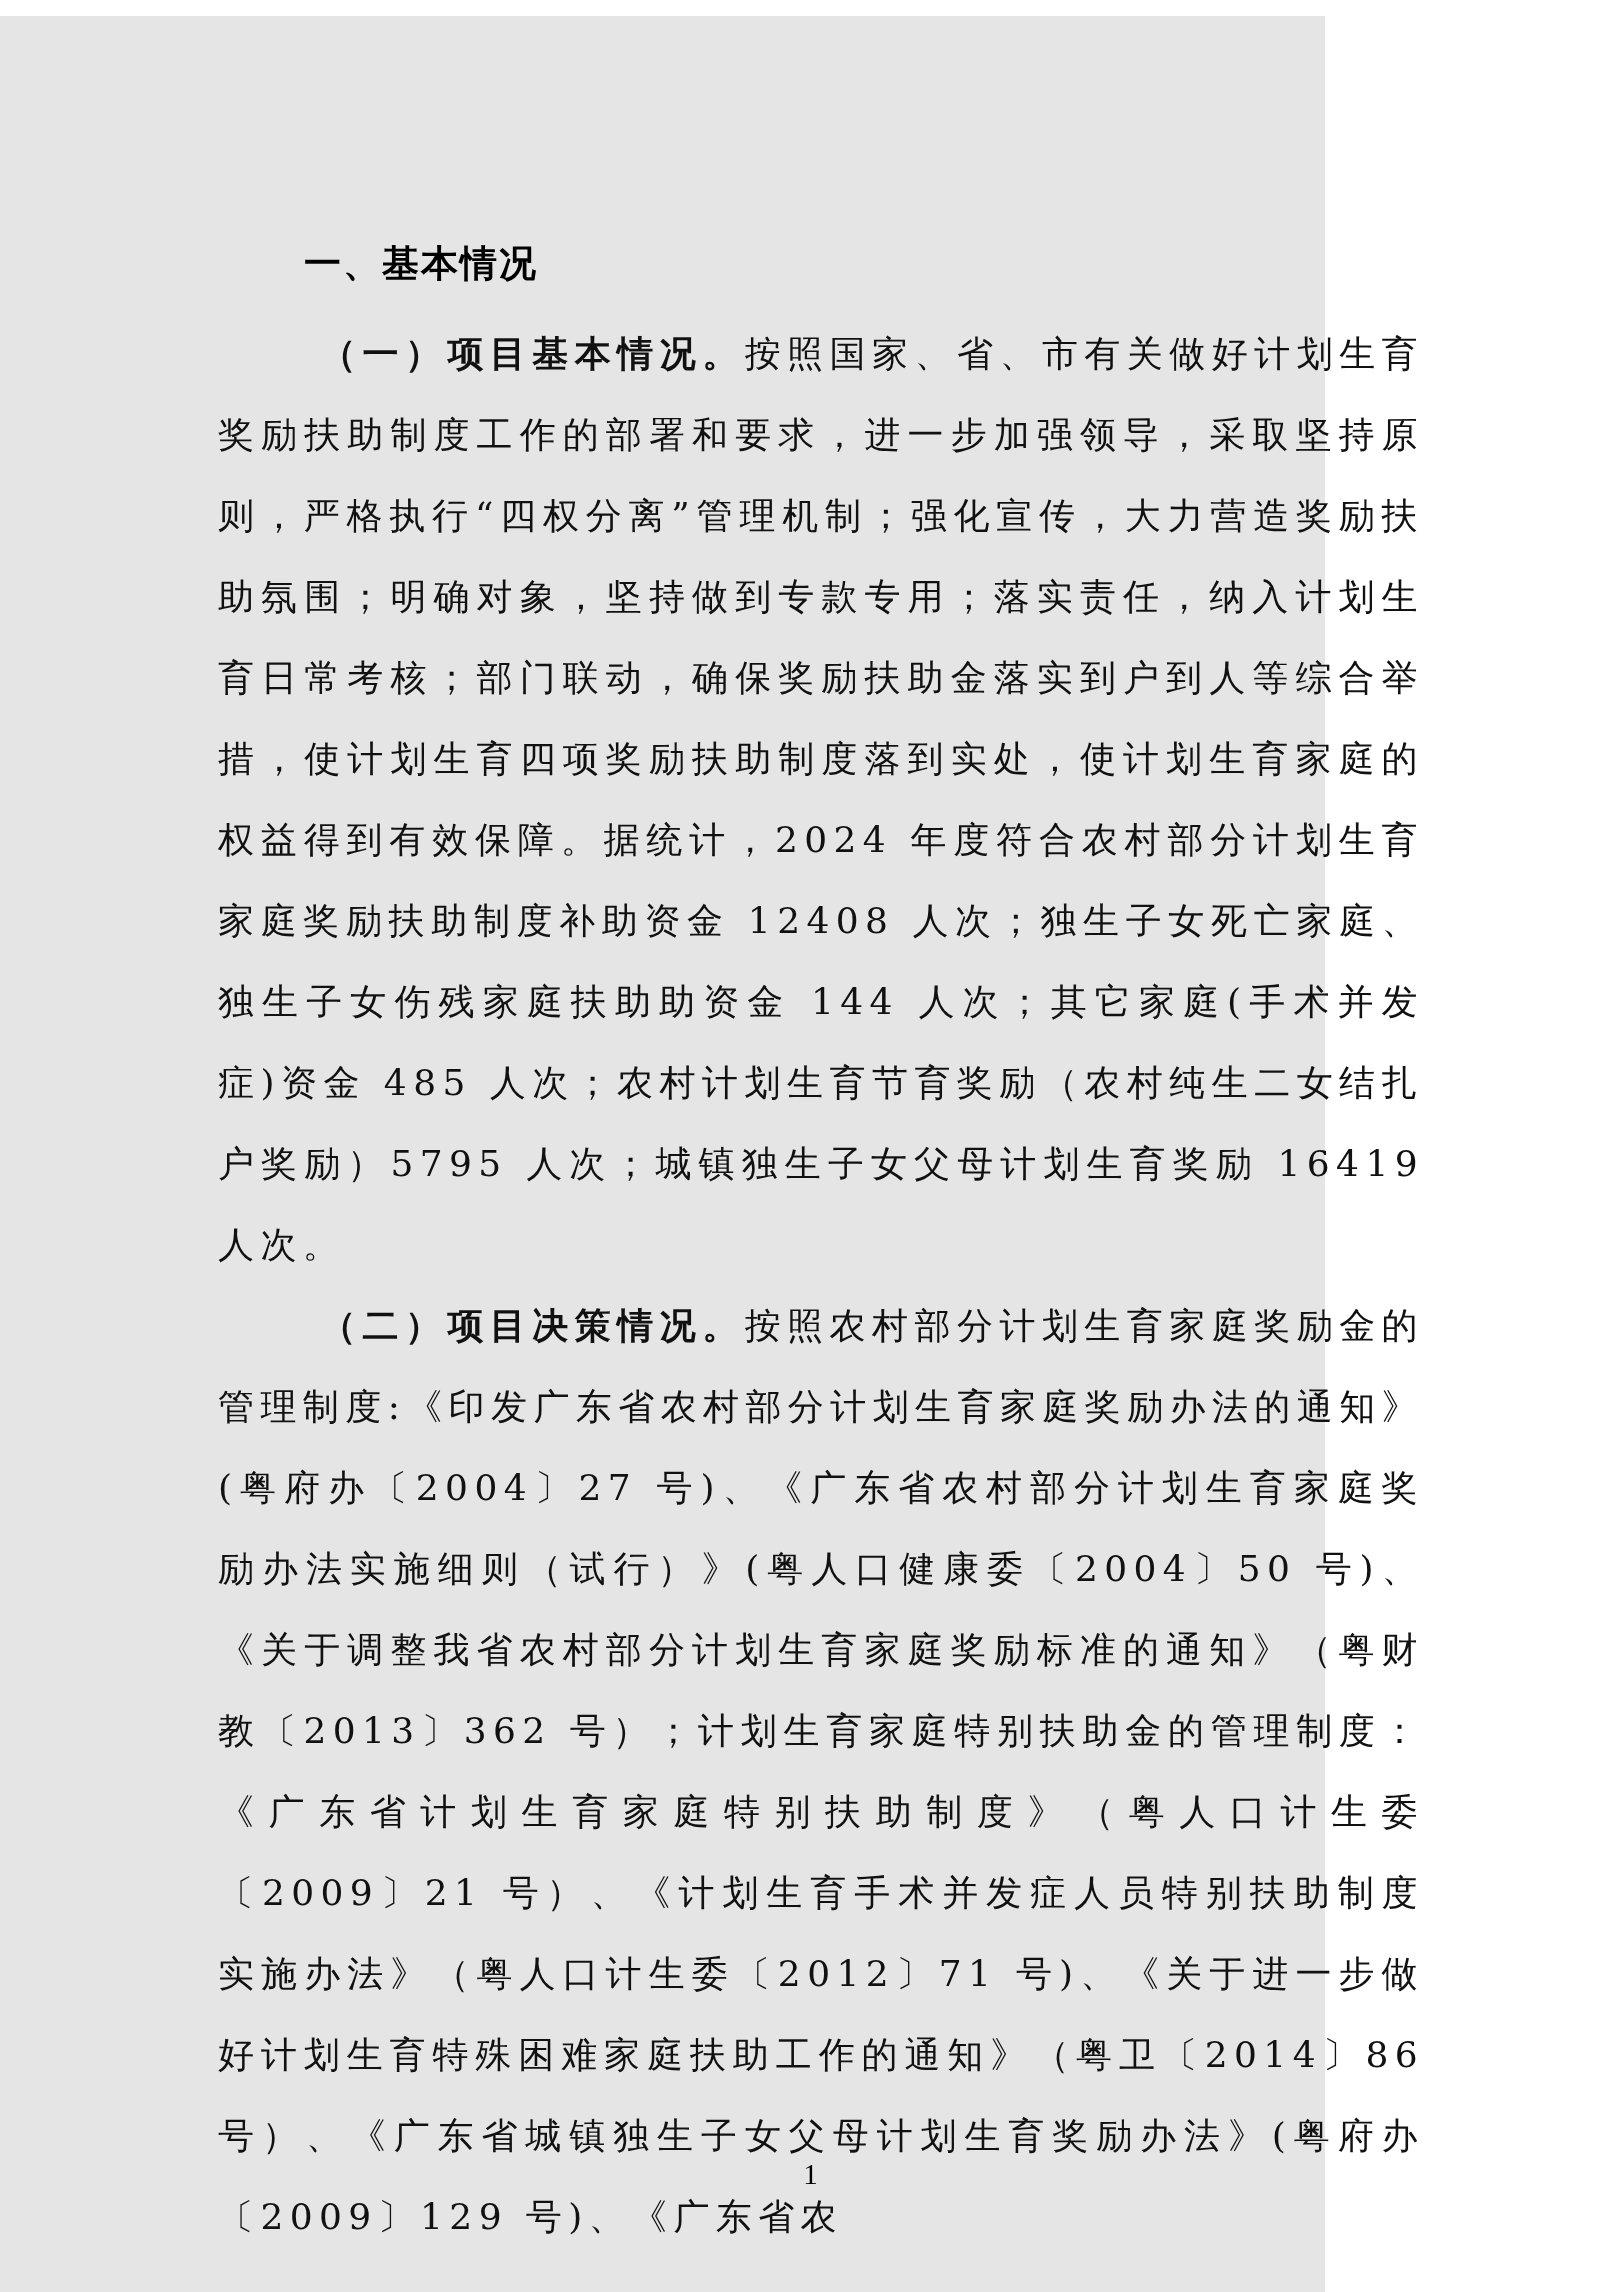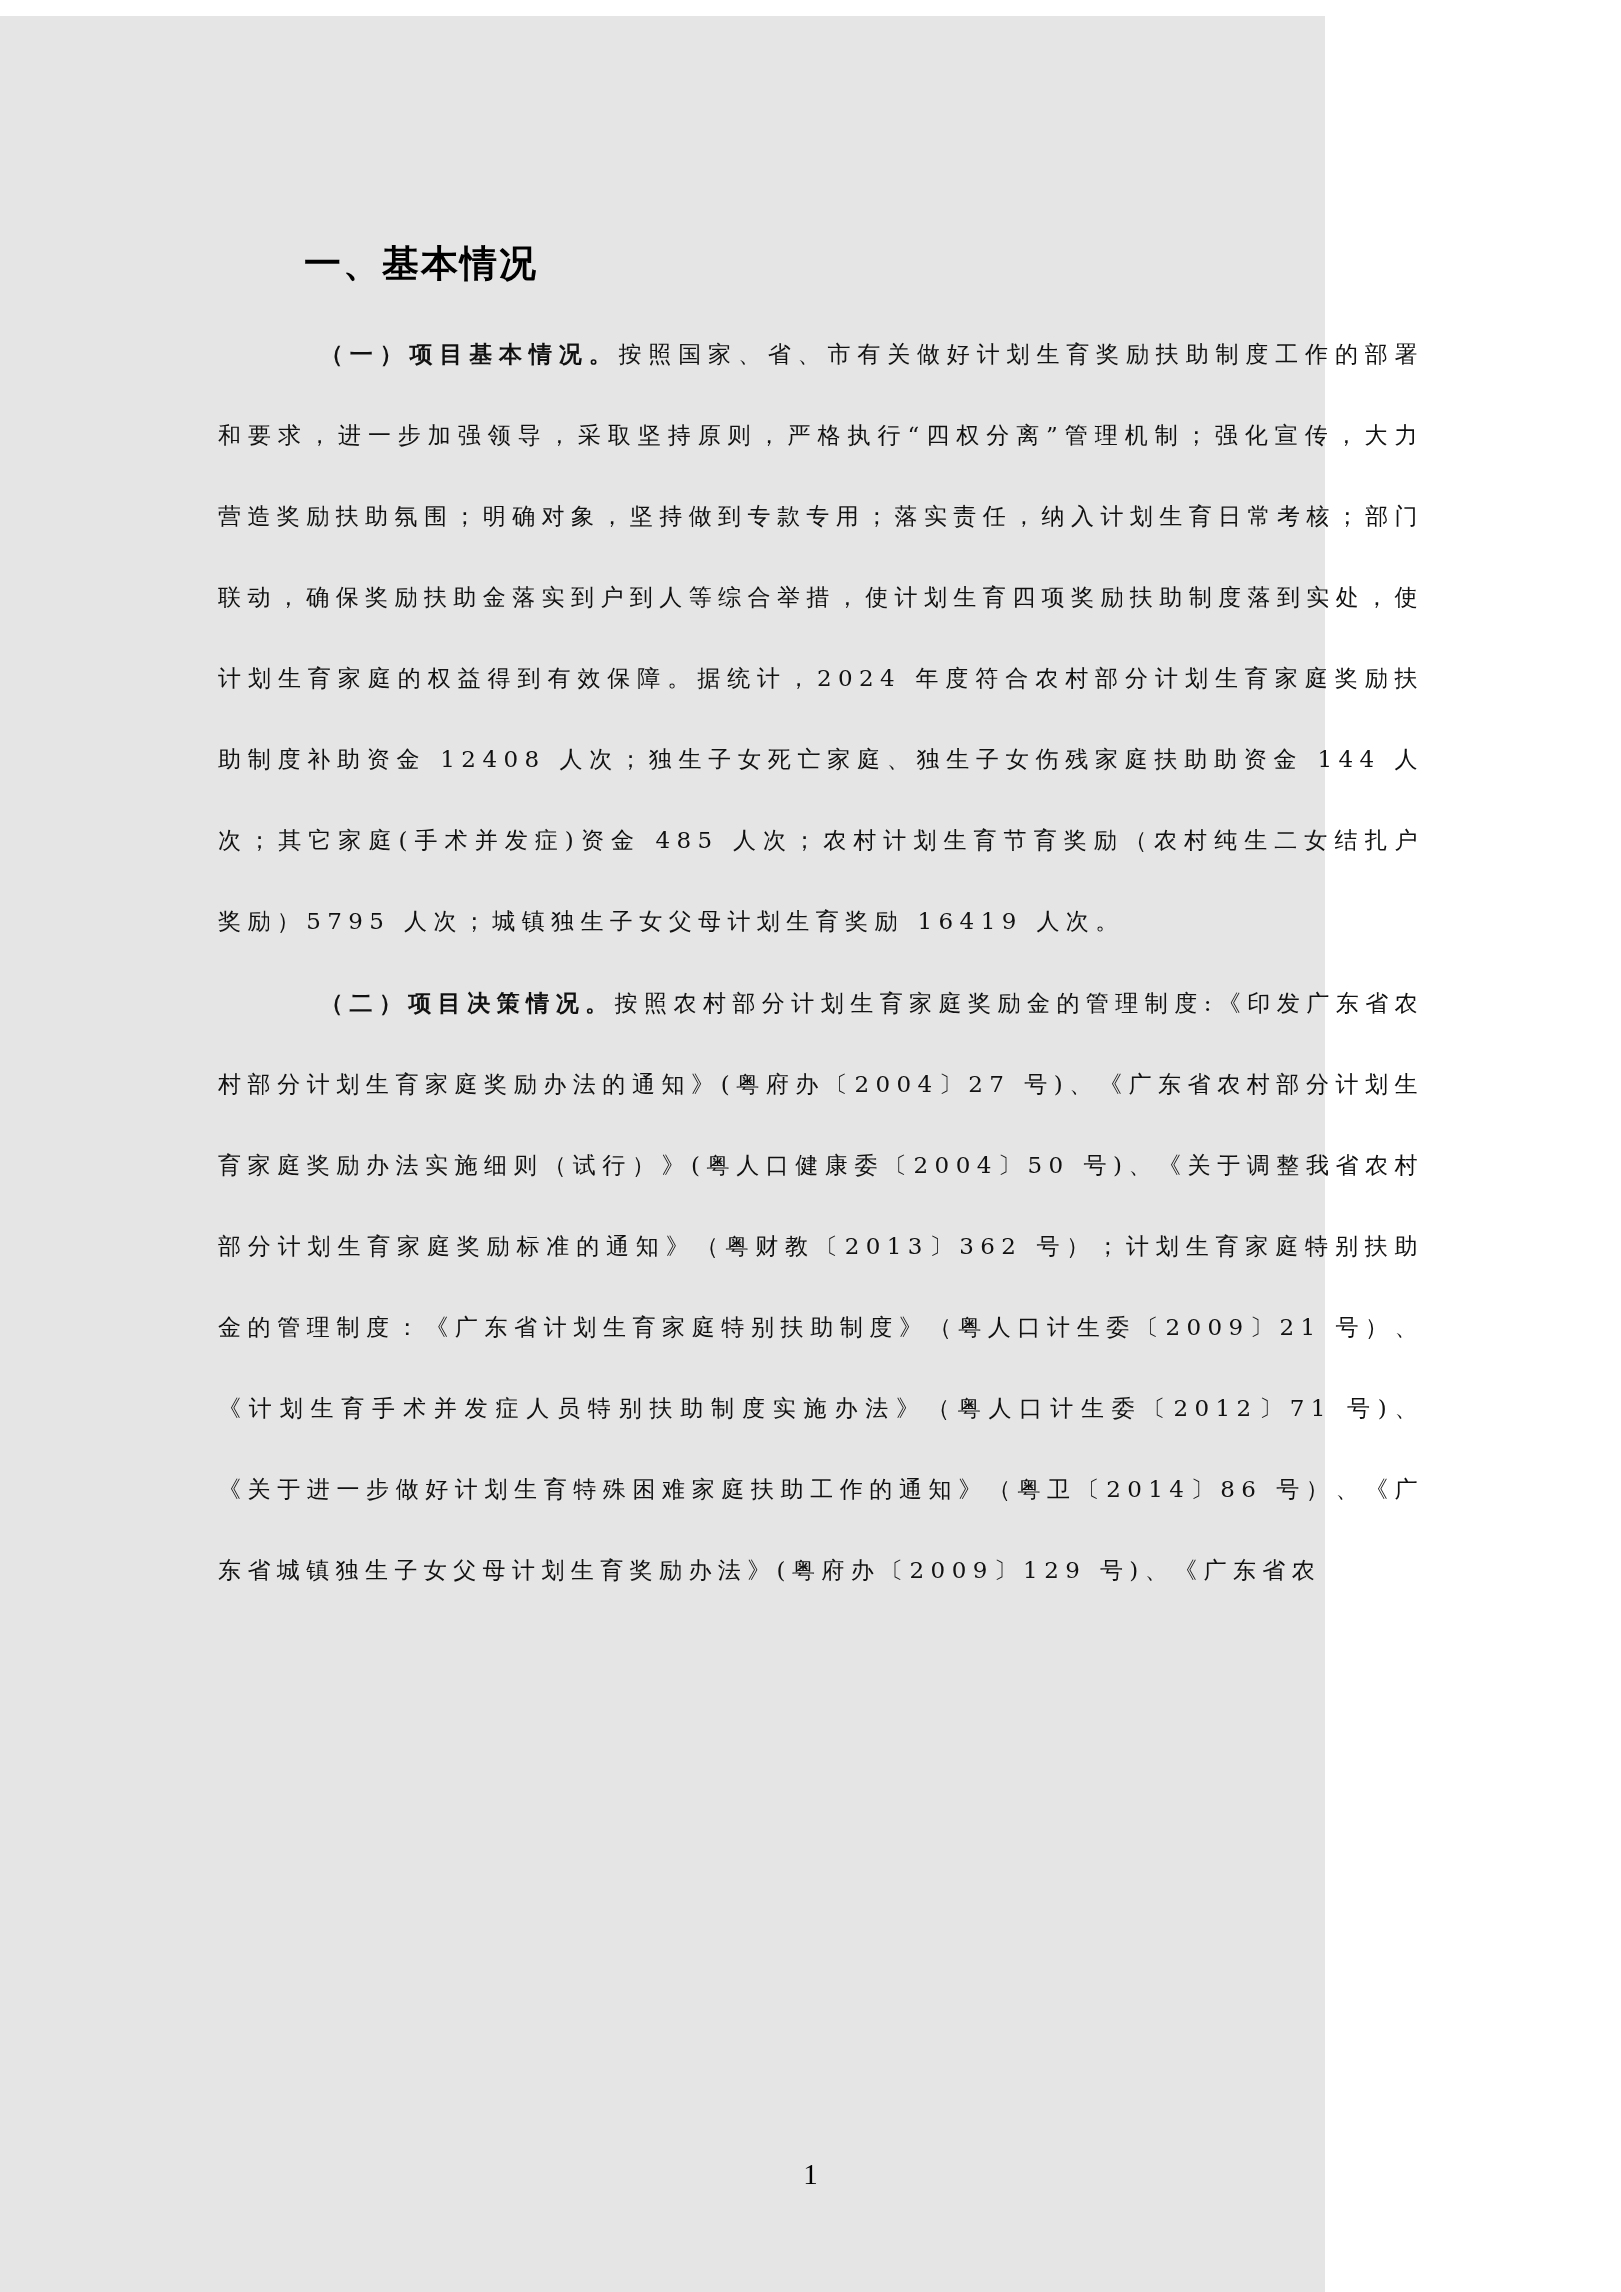--- a/index.html
+++ b/index.html
@@ -7,21 +7,21 @@
   .page { position: absolute; left: 0; top: 16px; width: 1325px; height: 2293px; background: #e5e5e5; }
   .heading {
     position: absolute; left: 304px; top: 218px;
     font-family: "DejaVu Sans", "Liberation Sans", sans-serif;
     font-size: 37px; font-weight: bold; color: #000; letter-spacing: 2px;
     line-height: 59px;
   }
   .body-text {
     position: absolute; left: 218px; top: 297px; width: 1206px;
     font-family: "DejaVu Serif", "Liberation Serif", serif;
-    font-size: 23px; color: #111; line-height: 81px;
+    font-size: 36px; color: #111; line-height: 81px;
     text-align: justify; letter-spacing: 6.4px;
   }
   .para { margin: 0; text-indent: 102px; }
   .lead { font-weight: bold; }
   .page-number {
     position: absolute; left: 0; width: 1621px; top: 2142px; text-align: center;
     font-family: "Liberation Serif", "DejaVu Serif", serif; font-size: 29px; color: #000;
   }
 </style>
 </head>

